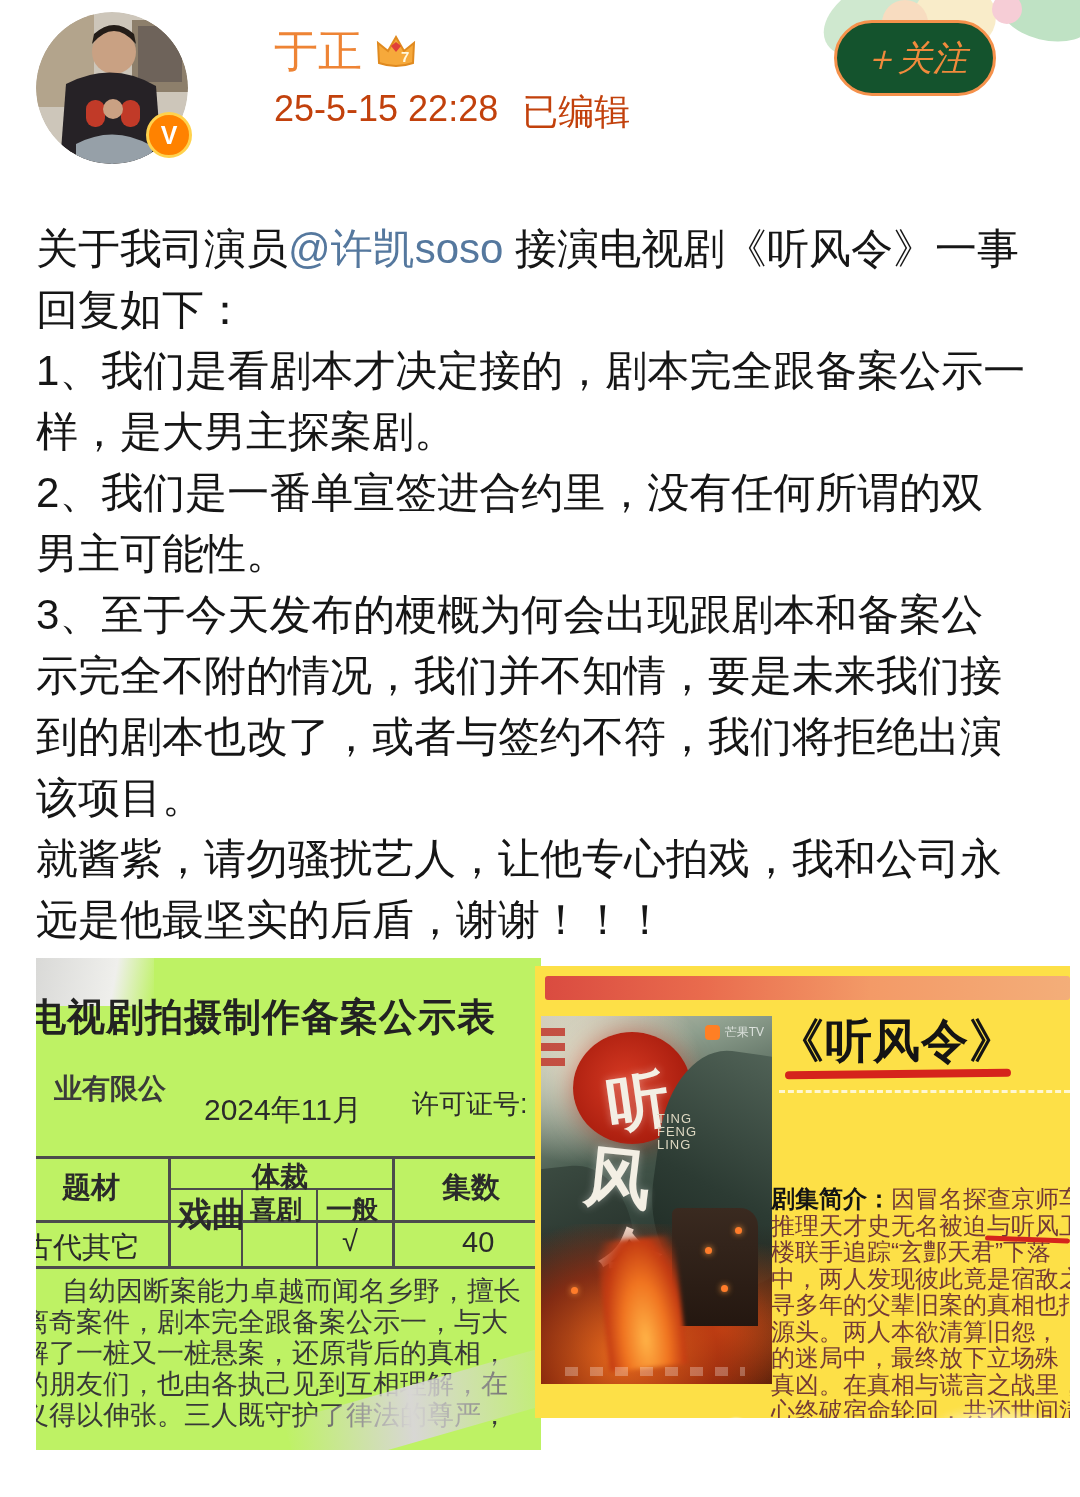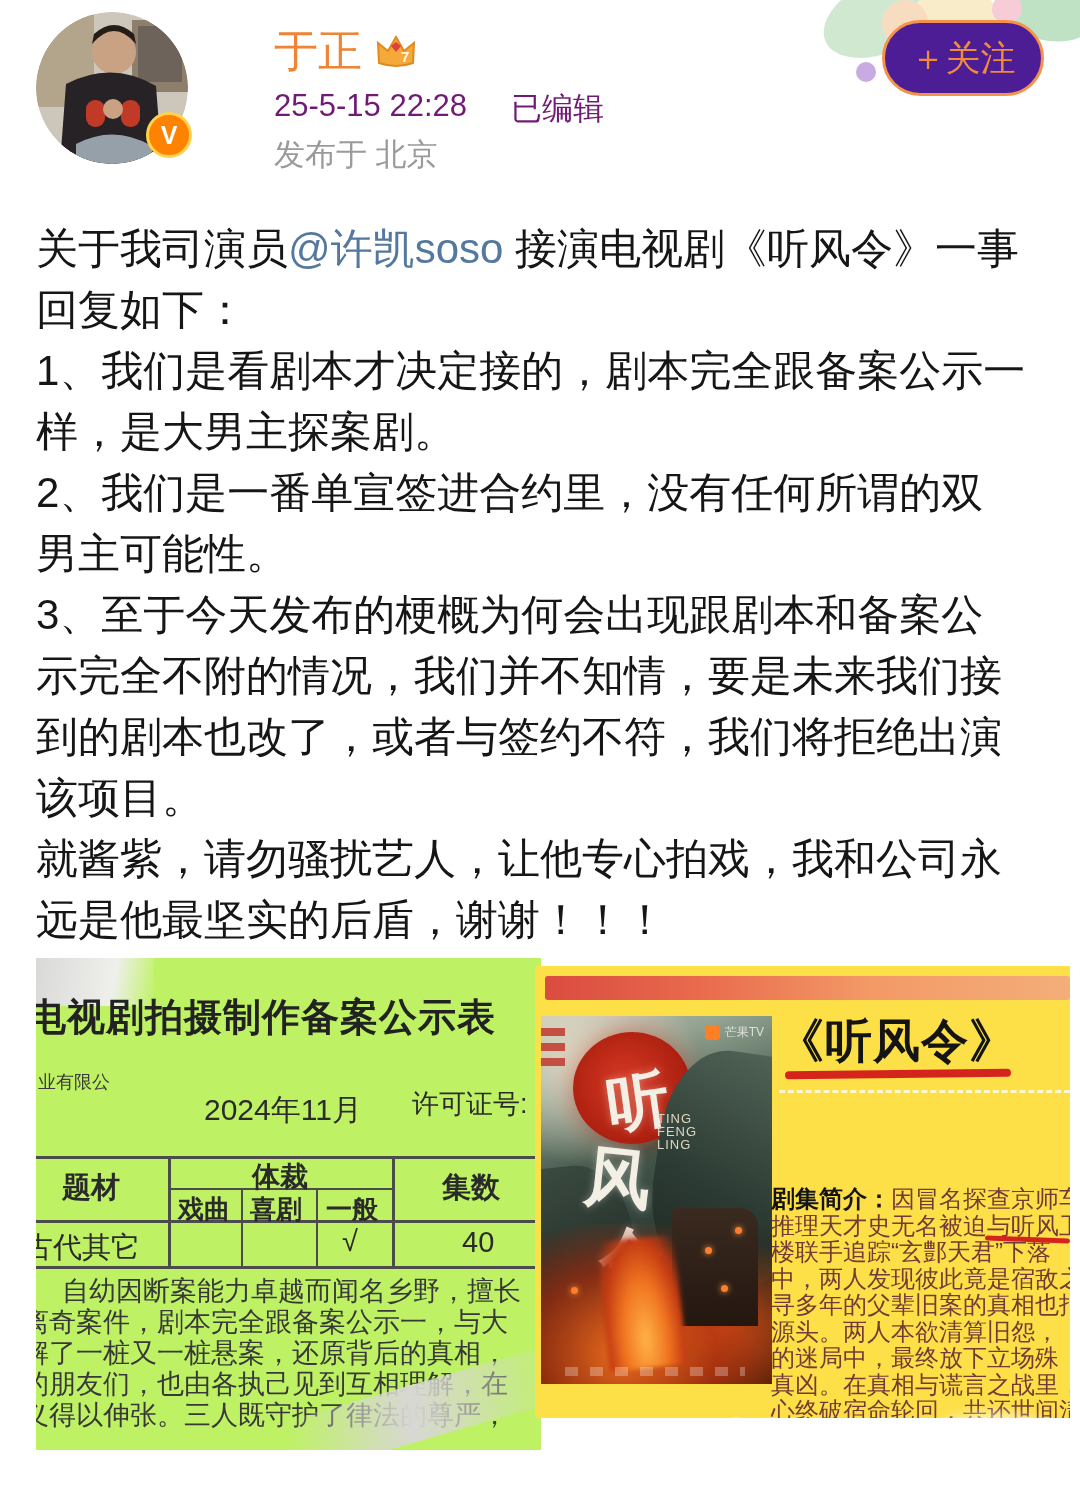--- a/index.html
+++ b/index.html
@@ -15,52 +15,52 @@
   .deco .pinkdot{position:absolute;right:58px;top:-6px;width:30px;height:30px;background:#f6cdd6;border-radius:50%;}
   .deco .purpledot{position:absolute;right:204px;top:62px;width:20px;height:20px;background:#c7abe2;border-radius:50%;}
 
   .avatar{position:absolute;left:36px;top:12px;width:152px;height:152px;border-radius:50%;overflow:hidden;z-index:2;}
   .v-badge{position:absolute;left:146px;top:112px;width:40px;height:40px;border-radius:50%;
            background:#ff8200;border:3px solid #ffd24d;color:#fff;display:flex;align-items:center;justify-content:center;
            font-size:25px;font-weight:bold;z-index:3;}
   .name-row{position:absolute;left:274px;top:22px;display:flex;align-items:center;gap:12px;z-index:2;}
   .u-name{font-size:44px;color:#ee8435;}
   .crown{width:44px;height:38px;}
-  .meta1{position:absolute;left:274px;top:88px;display:flex;gap:44px;font-size:31px;color:#701a75;z-index:2;}
+  .meta1{position:absolute;left:274px;top:88px;display:flex;gap:24px;font-size:36px;color:#c2410c;z-index:2;}
   .meta2{position:absolute;left:274px;top:134px;font-size:31px;color:#9a9a9a;z-index:2;}
-  .follow{position:absolute;left:882px;top:20px;width:156px;height:70px;background:#4c1d95;
+  .follow{position:absolute;left:834px;top:20px;width:156px;height:70px;background:#14532d;
           border:3px solid #f5914b;border-radius:38px;color:#f08a3c;font-size:35px;
-          display:flex;align-items:center;justify-content:center;z-index:4;cursor:pointer;}
+          display:flex;align-items:center;justify-content:center;z-index:4;cursor:pointer;font-style:italic;}
 
   
   .post{position:absolute;left:36px;top:186px;width:1010px;font-size:42px;line-height:61px;color:#161616;margin-top:32px;}
   .post p{margin:0;white-space:pre-wrap;}
   .mention{color:#55789e;text-decoration:none;}
 
   
   .doc{position:absolute;left:36px;top:958px;width:505px;height:492px;background:#bef264;overflow:hidden;color:#2a2a2a;}
   .doc .smudge-tl{position:absolute;left:0;top:0;width:118px;height:48px;
       background:linear-gradient(100deg,#d9d9d7,#efefec 65%,rgba(240,240,238,0));}
   .doc-title{position:absolute;left:-8px;top:34px;font-size:38px;font-weight:700;color:#222;letter-spacing:1px;white-space:nowrap;}
-  .doc-company{position:absolute;left:2px;top:112px;font-size:18px;font-weight:400;color:#3a3a3a;}
+  .doc-company{position:absolute;left:18px;top:112px;font-size:28px;font-weight:700;color:#3a3a3a;}
   .doc-date{position:absolute;left:168px;top:132px;font-size:30px;color:#2b2b2b;}
   .doc-license{position:absolute;left:376px;top:128px;font-size:27px;color:#2b2b2b;}
   .tline{position:absolute;background:#4c4c4c;}
   .tl-h1{left:0;top:198px;width:505px;height:3px;}
   .tl-h2{left:132px;top:230px;width:226px;height:2px;}
   .tl-h3{left:0;top:262px;width:505px;height:3px;}
   .tl-h4{left:0;top:308px;width:505px;height:3px;}
   .tl-v1{left:132px;top:198px;width:3px;height:112px;}
   .tl-v2{left:205px;top:230px;width:2px;height:80px;}
   .tl-v3{left:280px;top:230px;width:2px;height:80px;}
   .tl-v4{left:356px;top:198px;width:3px;height:112px;}
   .tcell{position:absolute;white-space:nowrap;}
   .c-timu{left:26px;top:210px;font-size:29px;font-weight:700;}
   .c-ticai{left:216px;top:200px;font-size:28px;font-weight:700;}
-  .c-xiqu{left:142px;top:234px;font-size:26px;font-weight:700;}
+  .c-xiqu{left:142px;top:234px;font-size:34px;font-weight:700;}
   .c-xiju{left:214px;top:234px;font-size:26px;font-weight:700;}
   .c-yiban{left:290px;top:234px;font-size:26px;font-weight:700;}
   .c-jishu{left:406px;top:210px;font-size:29px;font-weight:700;}
   .c-subj{left:-12px;top:270px;font-size:29px;}
   .c-check{left:306px;top:267px;font-size:29px;}
   .c-eps{left:426px;top:268px;font-size:29px;}
   .doc-syn{position:absolute;left:0;top:318px;width:505px;}
   .doc-syn div{white-space:nowrap;font-size:27px;line-height:31px;color:#383838;}
   .doc-syn .ind{padding-left:26px;}
   .doc-syn .cut{margin-left:-14px;}
@@ -172,21 +172,20 @@
       <path d="M5 30 L4 10 L14 18 L22 4 L30 18 L40 10 L39 30 Q22 36 5 30 Z" fill="#f6a93b" stroke="#e08a1f" stroke-width="2"></path>
       <path d="M17 13 L22 9 L27 13 L22 19 Z" fill="#e0403a"></path>
       <text x="27" y="29" font-size="15" font-weight="bold" fill="#fff8e0">7</text>
     </svg>
   </div>
 
   <div class="meta1">
     <span>25-5-15 22:28</span>
     <span>已编辑</span>
   </div>
-  <div class="meta2">发布于 北京</div>
 
   <div class="follow">＋关注</div>
 
   <div class="post">
     <p><span>关于我司演员</span><a href="#" class="mention">@许凯soso</a><span> 接演电视剧《听风令》一事
 回复如下：</span></p>
     <p>1、我们是看剧本才决定接的，剧本完全跟备案公示一
 样，是大男主探案剧。</p>
     <p>2、我们是一番单宣签进合约里，没有任何所谓的双
 男主可能性。</p>

